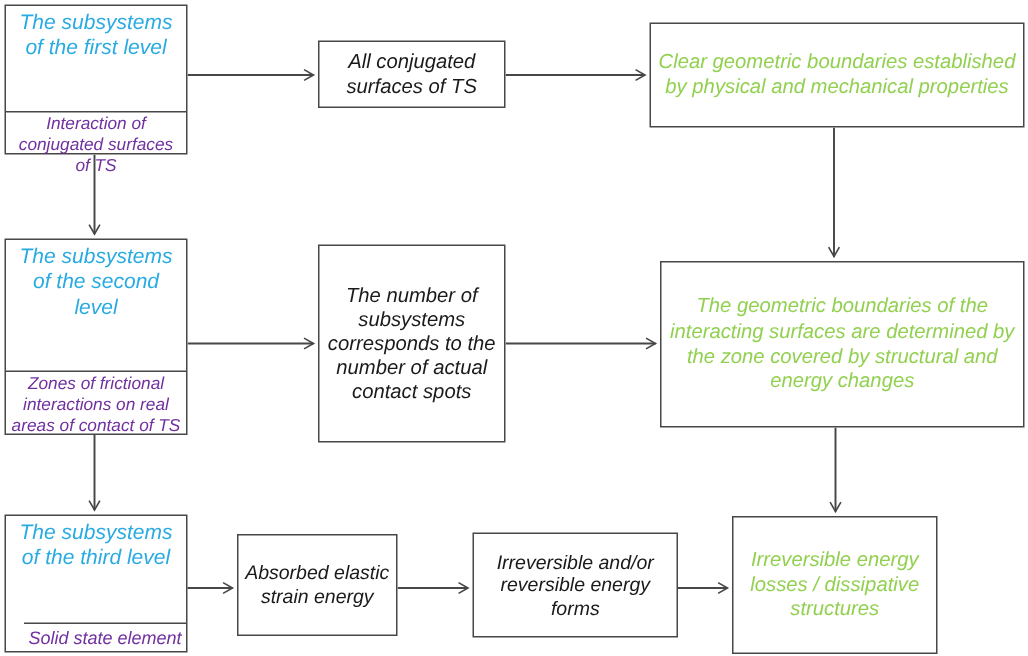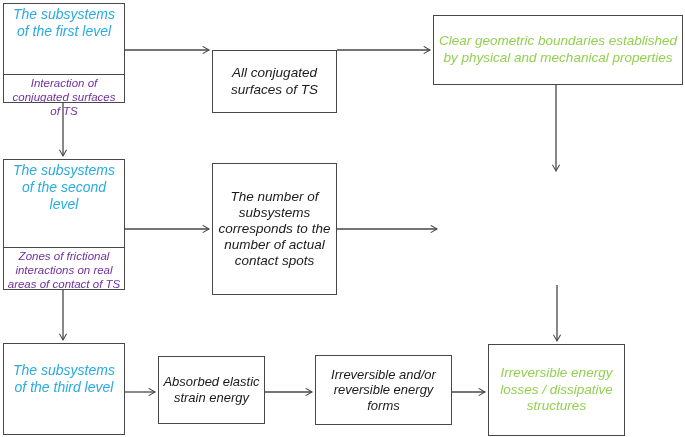--- a/index.html
+++ b/index.html
@@ -65,34 +65,36 @@
     <line x1="123" y1="392" x2="155" y2="392" marker-end="url(#ah)"></line>
     <line x1="265" y1="392" x2="312" y2="392" marker-end="url(#ah)"></line>
     <line x1="452" y1="392" x2="485" y2="392" marker-end="url(#ah)"></line>
   </svg>
 
   <div class="stack" style="left:3px; top:3px; width:122px; height:100px;">
     <div class="section t-level" style="height:47px;">The subsystems of the first level</div>
     <div class="section t-sub">Interaction of conjugated surfaces of TS</div>
   </div>
 
-  <div class="box t-black" style="left:212px; top:27px; width:125px; height:63px;margin-top:23px;">All conjugated surfaces of TS</div>
+  <div class="box t-black" style="left:212px; top:27px; width:125px; height:45px;">All conjugated surfaces of TS</div>
 
   <div class="box t-green" style="left:433px; top:15px; width:250px; height:70px;">Clear geometric boundaries established by physical and mechanical properties</div>
 
   <div class="stack" style="left:3px; top:159px; width:122px; height:131px;">
     <div class="section t-level" style="height:58px;">The subsystems of the second level</div>
     <div class="section t-sub">Zones of frictional interactions on real areas of contact of TS</div>
   </div>
 
   <div class="box t-black" style="left:212px; top:163px; width:125px; height:132px;">The number of subsystems corresponds to the number of actual contact spots</div>
 
+  <div class="box t-green" style="left:440px; top:174px; width:243px; height:111px;">The geometric boundaries of the interacting surfaces are determined by the zone covered by structural and energy changes</div>
 
   <div class="stack" style="left:3px; top:343px; width:122px; height:92px;align-items:flex-end;">
     <div class="section t-level" style="height:70px;">The subsystems of the third level</div>
+    <div class="section t-sub-lg">Solid state element</div>
   </div>
 
   <div class="box t-black" style="left:158px; top:356px; width:107px; height:68px; font-size:13px;">Absorbed elastic strain energy</div>
 
   <div class="box t-black" style="left:315px; top:355px; width:137px; height:70px; font-size:13px;">Irreversible and/or reversible energy forms</div>
 
   <div class="box t-green" style="left:488px; top:344px; width:137px; height:92px;">Irreversible energy losses / dissipative structures</div>
 
 </div>
 

